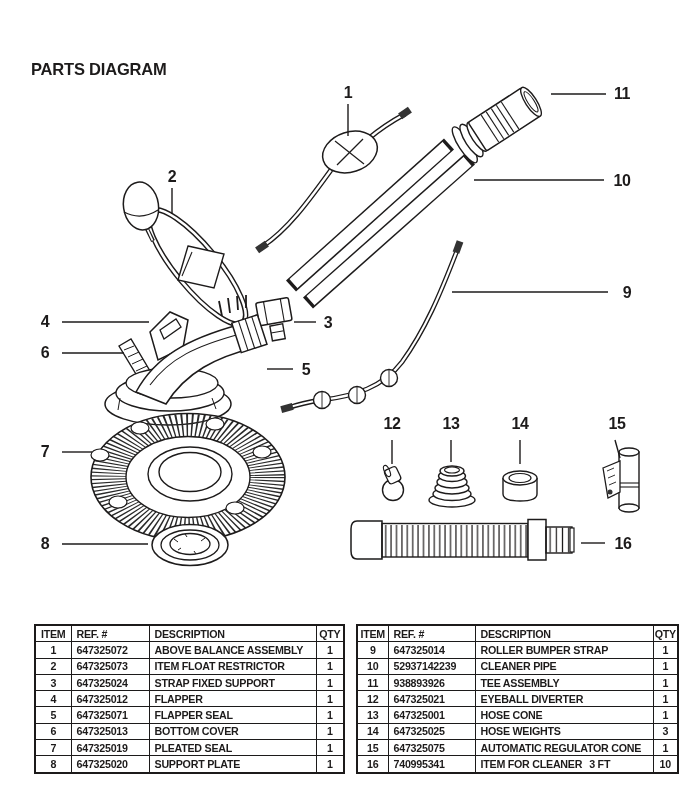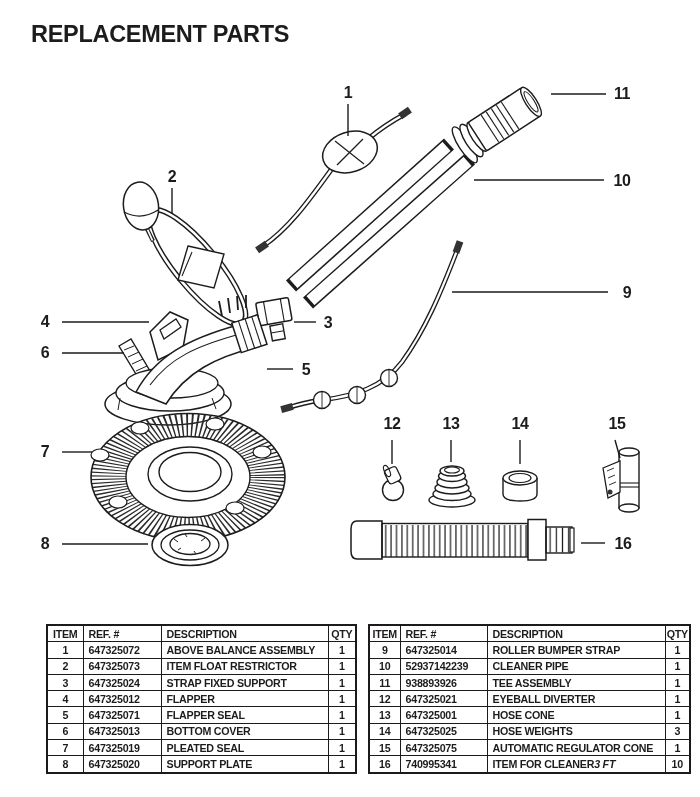--- a/index.html
+++ b/index.html
@@ -11,36 +11,36 @@
   .diagram svg{position:absolute;left:0;top:0;}
   .co{position:absolute;transform:translate(-50%,-50%);font-size:16px;font-weight:bold;letter-spacing:-0.5px;line-height:1;}
   .co-1{left:348px;top:93px;}   .co-2{left:172px;top:177px;}
   .co-3{left:328px;top:323px;}  .co-4{left:45px;top:322px;}
   .co-5{left:306px;top:370px;}  .co-6{left:45px;top:353px;}
   .co-7{left:45px;top:452px;}   .co-8{left:45px;top:544px;}
   .co-9{left:627px;top:293px;}  .co-10{left:622px;top:181px;}
   .co-11{left:622px;top:94px;}  .co-12{left:392px;top:424px;}
   .co-13{left:451px;top:424px;} .co-14{left:520px;top:424px;}
   .co-15{left:617px;top:424px;} .co-16{left:623px;top:544px;}
-  .tables{position:absolute;left:16px;top:624px;width:572px;height:170px;}
+  .tables{position:absolute;left:4px;top:624px;width:572px;height:170px;}
   table{position:absolute;border-collapse:collapse;table-layout:fixed;border:2.4px solid #1c1a1a;}
   .tbl-left{left:30px;top:0;width:309px;}
   .tbl-right{left:352px;top:0;width:321px;}
   th,td{border:1.6px solid #1c1a1a;height:15.3px;font-size:10.7px;font-weight:bold;letter-spacing:-0.25px;padding:0 1px 0 5px;white-space:nowrap;overflow:hidden;text-align:left;vertical-align:middle;}
   th.c-item,td.c-item,th.c-qty,td.c-qty{text-align:center;padding:0;}
-  .note{font-style:italic;}
+  .note{margin-left:7px;}
   .tbl-left  col.w-item{width:36px;} .tbl-left  col.w-ref{width:78px;} .tbl-left  col.w-desc{width:167px;} .tbl-left  col.w-qty{width:28px;}
   .tbl-right col.w-item{width:31px;} .tbl-right col.w-ref{width:87px;} .tbl-right col.w-desc{width:178px;} .tbl-right col.w-qty{width:25px;}
 </style>
 </head>
 <body>
 
 <div class="page">
 
-  <h1 class="title">REPLACEMENT PARTS</h1>
+  <h2 class="subtitle">PARTS DIAGRAM</h2>
 
   <div class="diagram">
     <svg width="700" height="620" viewBox="0 0 700 620">
       <defs>
         <pattern id="corr" patternUnits="userSpaceOnUse" x="383" y="524" width="5.4" height="34">
           <line x1="2.7" y1="1" x2="2.7" y2="33" stroke="#1d1b1b" stroke-width="1.2"></line>
         </pattern>
         <pattern id="thr" patternUnits="userSpaceOnUse" x="547" y="527" width="6.2" height="26">
           <line x1="3.1" y1="0.5" x2="3.1" y2="25.5" stroke="#1d1b1b" stroke-width="1.2"></line>
         </pattern>

